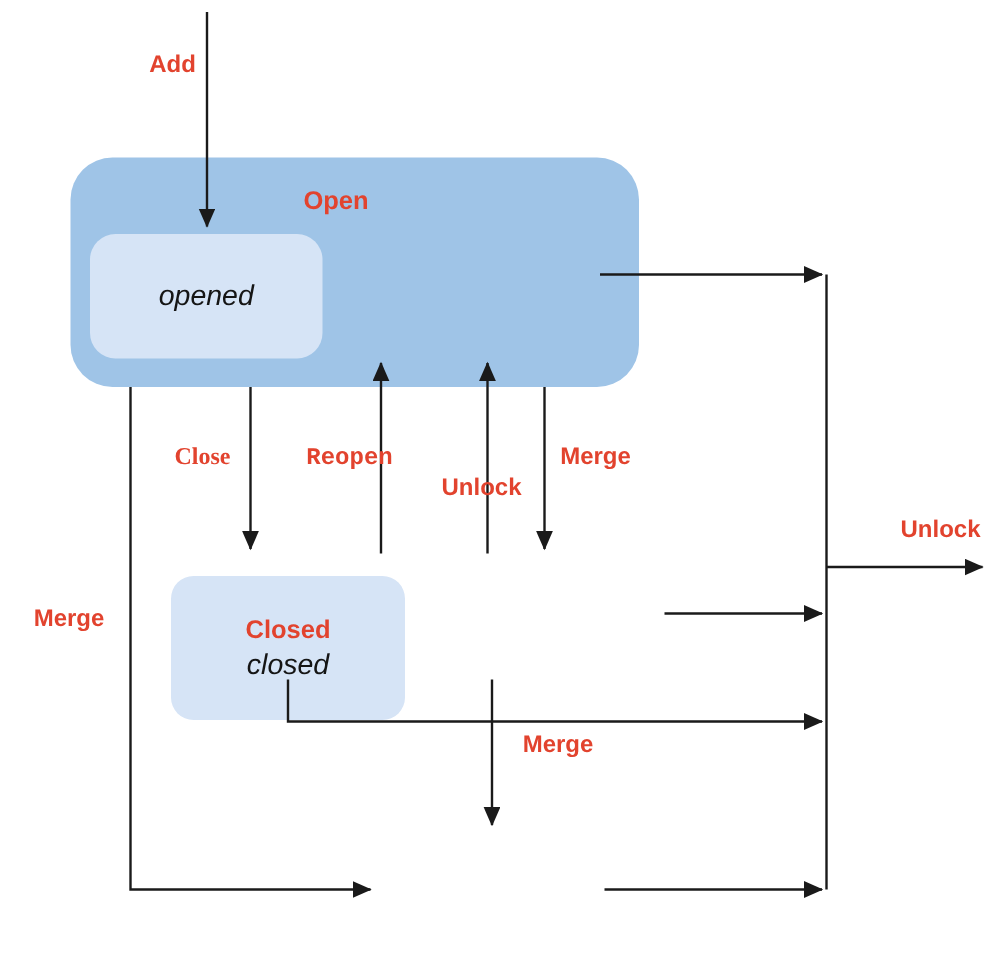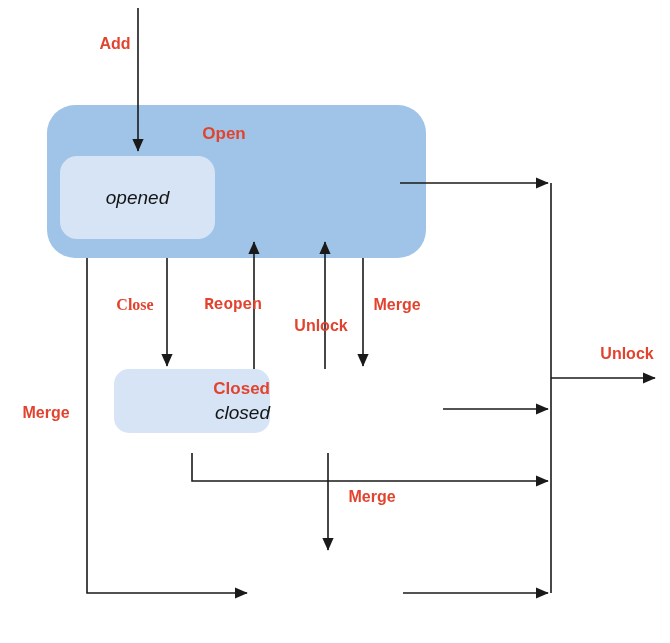--- a/index.html
+++ b/index.html
@@ -38,21 +38,21 @@
 
 <div class="stage">
 
   <div class="container-box" style="left:47px;top:105px;width:379px;height:153px;">
     <span class="container-title" style="left:177px;top:29px;">Open</span>
     <div class="state-box" style="left:13px;top:51px;width:155px;height:83px;border-radius:17px;">
       <span class="state-name">opened</span>
     </div>
   </div>
 
-  <div class="state-box" style="left:114px;top:369px;width:156px;height:64px;align-items:flex-end;">
+  <div class="state-box" style="left:114px;top:384px;width:156px;height:96px;">
     <span class="state-title">Closed</span>
     <span class="state-name">closed</span>
   </div>
 
 
 
   <svg class="wires" width="670" height="643" viewBox="0 0 670 643">
     <defs>
       <marker id="ah" markerWidth="9" markerHeight="8" refX="7.5" refY="3.5" orient="auto">
         <path d="M0,0 L8,3.5 L0,7 Z" fill="#1a1a1a"></path>

